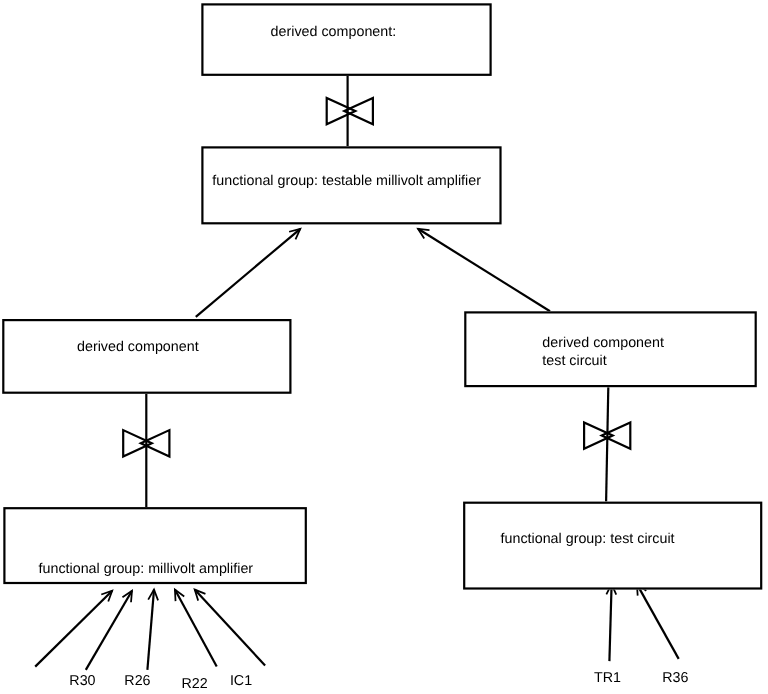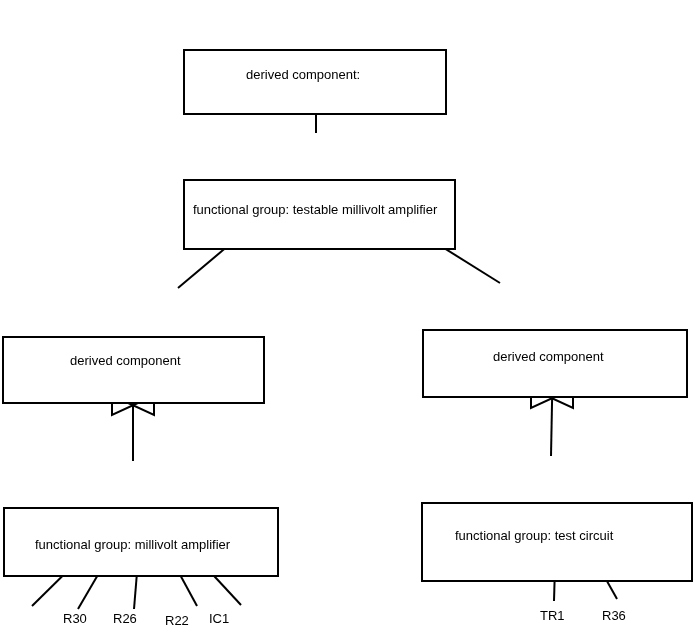--- a/index.html
+++ b/index.html
@@ -22,37 +22,36 @@
     width: 698px; height: 631px;
   }
   .box {
     position: absolute;
     box-sizing: border-box;
     border: 2px solid #000000;
     background: #ffffff;
     font-size: 13px;
     line-height: 17px;
     color: #000000;
-    margin-top: 46px;
   }
   .box .ln { white-space: nowrap; }
   .box .ln.indent { padding-left: 3px; }
   .leaf {
     position: absolute;
     font-size: 13px;
     line-height: 14px;
     white-space: nowrap;
     color: #000000;
   }
   
   #box-derived-testable { left: 183px; top: 3px;   width: 264px; height: 66px; padding: 15px 0 0 61px; }
   #box-fg-testable      { left: 183px; top: 133px; width: 273px; height: 71px; padding: 20px 0 0 8px;  }
   #box-derived-mva      { left: 2px;   top: 290px; width: 263px; height: 68px; padding: 14px 0 0 66px; }
   #box-derived-test     { left: 422px; top: 283px; width: 266px; height: 69px; padding: 17px 0 0 69px; }
-  #box-fg-mva           { left: 3px;   top: 461px; width: 276px; height: 70px; padding: 27px 0 0 30px; }
+  #box-fg-mva           { left: 3px;   top: 461px; width: 276px; height: 70px; padding: 45px 0 0 30px; }
   #box-fg-test          { left: 421px; top: 456px; width: 272px; height: 80px; padding: 23px 0 0 32px; }
 </style>
 </head>
 <body>
 
 <div class="canvas">
 
   <svg class="edge-layer" width="698" height="631" viewBox="0 0 698 631">
     <defs>
       <marker id="oarrow" markerUnits="userSpaceOnUse" markerWidth="16" markerHeight="14" refX="11" refY="6" orient="auto">
@@ -97,20 +96,21 @@
   <div class="box" id="box-fg-testable">
     <div class="ln">functional group: testable millivolt amplifier</div>
   </div>
 
   <div class="box" id="box-derived-mva">
     <div class="ln">derived component</div>
   </div>
 
   <div class="box" id="box-derived-test">
     <div class="ln">derived component</div>
+    <div class="ln">test circuit</div>
   </div>
 
   <div class="box" id="box-fg-mva">
     <div class="ln">functional group: millivolt amplifier</div>
   </div>
 
   <div class="box" id="box-fg-test">
     <div class="ln">functional group: test circuit</div>
   </div>
 

